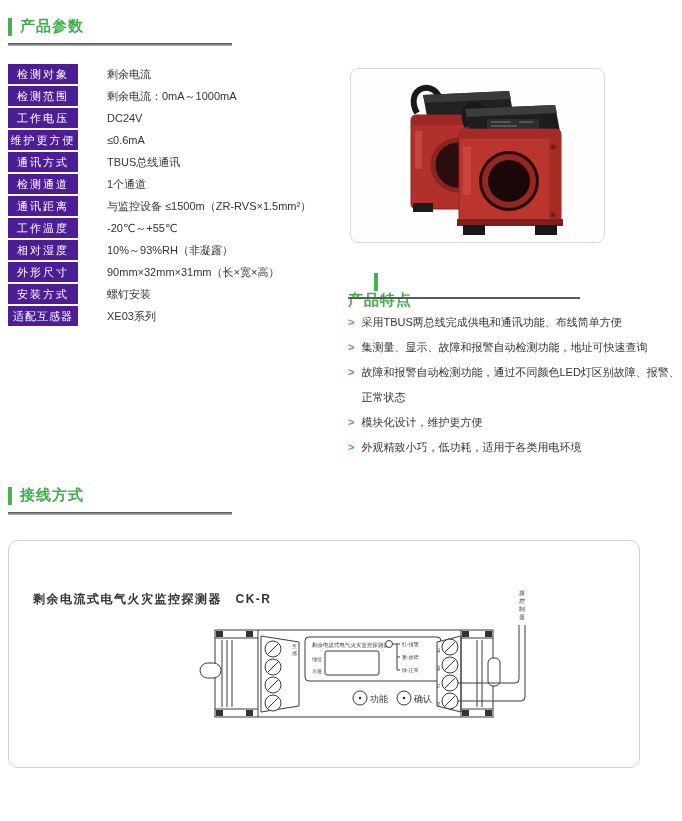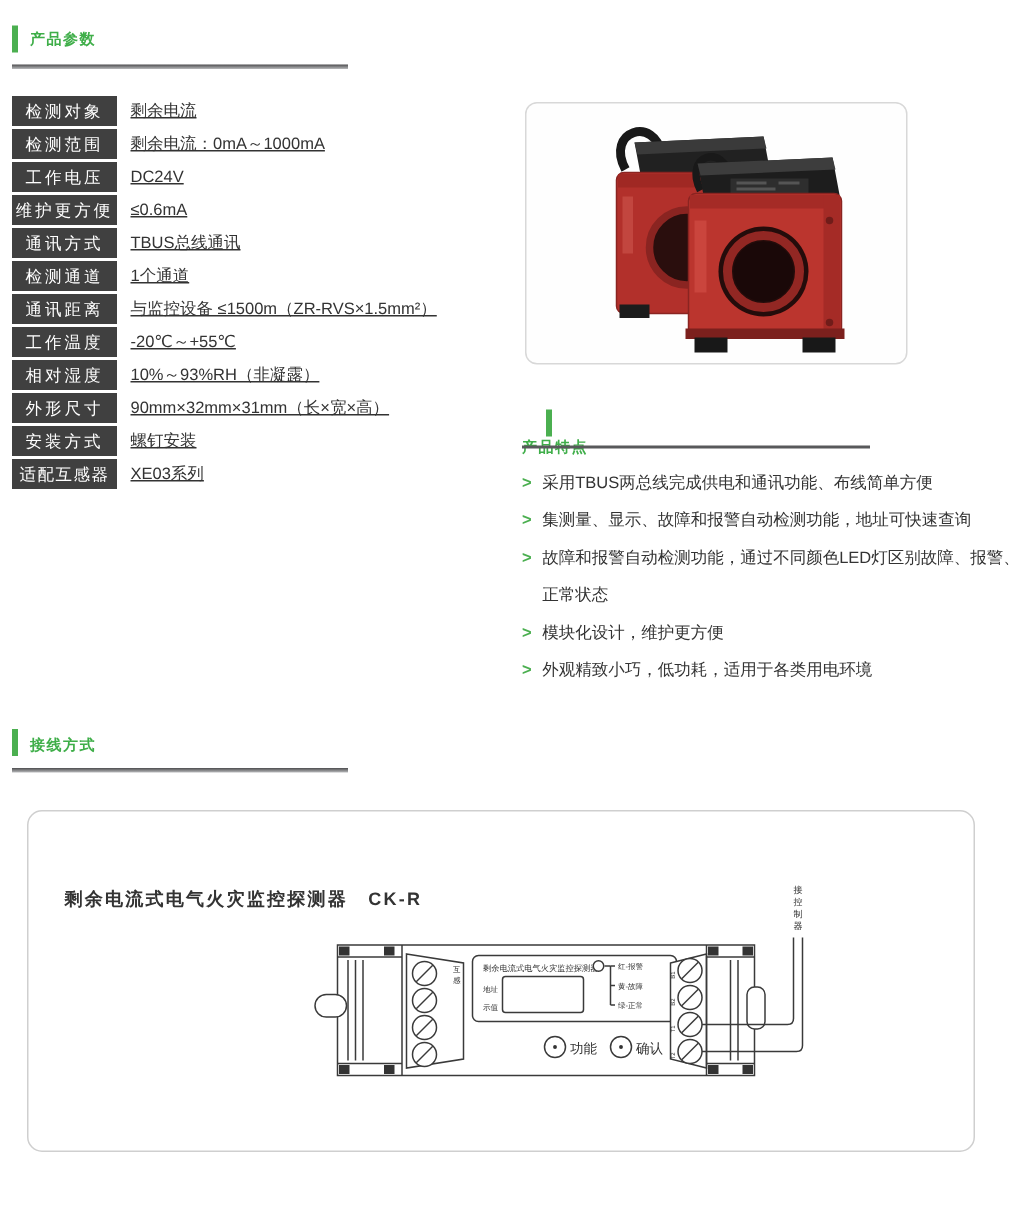--- a/index.html
+++ b/index.html
@@ -5,49 +5,49 @@
   * { margin:0; padding:0; box-sizing:border-box; }
   html,body { background:#fff; }
   .page {
     position:relative; width:682px; height:821px; background:#ffffff;
     font-family:"Liberation Sans","DejaVu Sans",sans-serif; color:#333;
     overflow:hidden;
   }
   
   .sec-hdr { position:absolute; display:flex; align-items:center; }
   .sec-bar { width:4px; height:18px; background:#4BAF50; margin-right:8px; }
-  .sec-title { font-size:10px; font-weight:bold; color:#3FAE49; letter-spacing:1px; }
+  .sec-title { font-size:15px; font-weight:bold; color:#3FAE49; letter-spacing:1px; }
   .hdr-underline { position:absolute; height:3px; background:linear-gradient(#4d4d4f,#b9babc); }
   .hdr-underline-thin { position:absolute; height:2px; background:#58595b; }
 
   
   .params-table { position:absolute; left:8px; top:64px; width:334px; }
   .p-row { display:flex; align-items:stretch; margin-bottom:2px; }
   .p-label {
-    width:70px; min-height:20px; background:#404040; color:#fff;
+    width:70px; min-height:20px; background:#4c1d95; color:#fff;
     font-size:11px; letter-spacing:2px; display:flex; align-items:center;
     justify-content:center; text-align:right;
   }
-  .p-value { margin-left:9px; font-size:11px; color:#333; line-height:20px; white-space:nowrap;text-decoration:underline; }
+  .p-value { margin-left:29px; font-size:11px; color:#333; line-height:20px; white-space:nowrap; }
 
   
   .photo-box {
     position:absolute; left:350px; top:68px; width:255px; height:175px;
     border:1px solid #d8d8d8; border-radius:8px; background:#fefefe; overflow:hidden;
   }
 
   
   .features { position:absolute; left:348px; top:310px; width:336px; }
   .feat-item { display:flex; font-size:11px; line-height:25px; color:#333; }
   .feat-bullet { color:#4BAF50; font-weight:bold; margin-right:7px; flex:0 0 auto; }
 
   
   .diagram-box {
     position:absolute; left:8px; top:540px; width:632px; height:228px;
-    border:1px solid #cfcfcf; border-radius:10px; background:#fff; overflow:hidden;margin-left:10px;
+    border:1px solid #cfcfcf; border-radius:10px; background:#fff; overflow:hidden;
   }
   svg text { font-family:"Liberation Sans","DejaVu Sans",sans-serif; fill:#333; }
   .ln { stroke:#3a3a3a; stroke-width:1; fill:none; }
   .lnf { stroke:#3a3a3a; stroke-width:1; fill:#fff; }
 </style>
 </head>
 <body>
 
 <div class="page">
 

